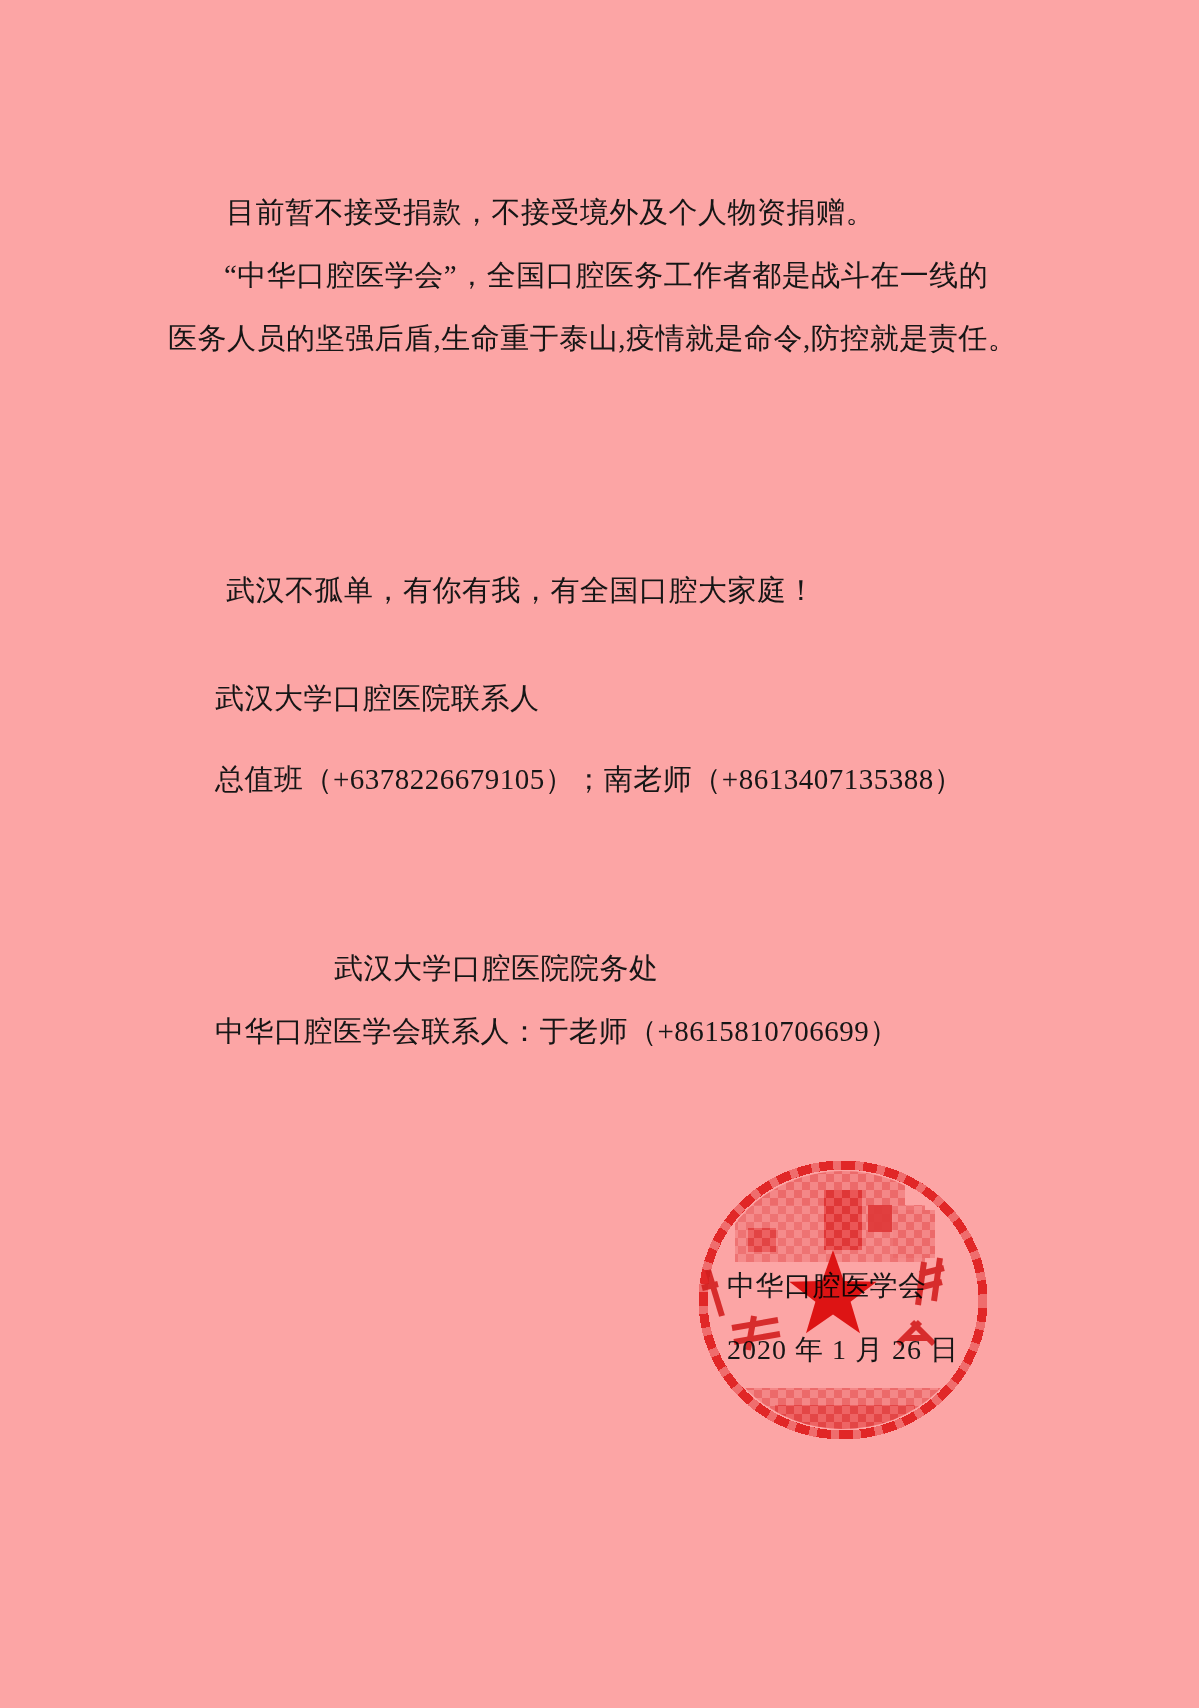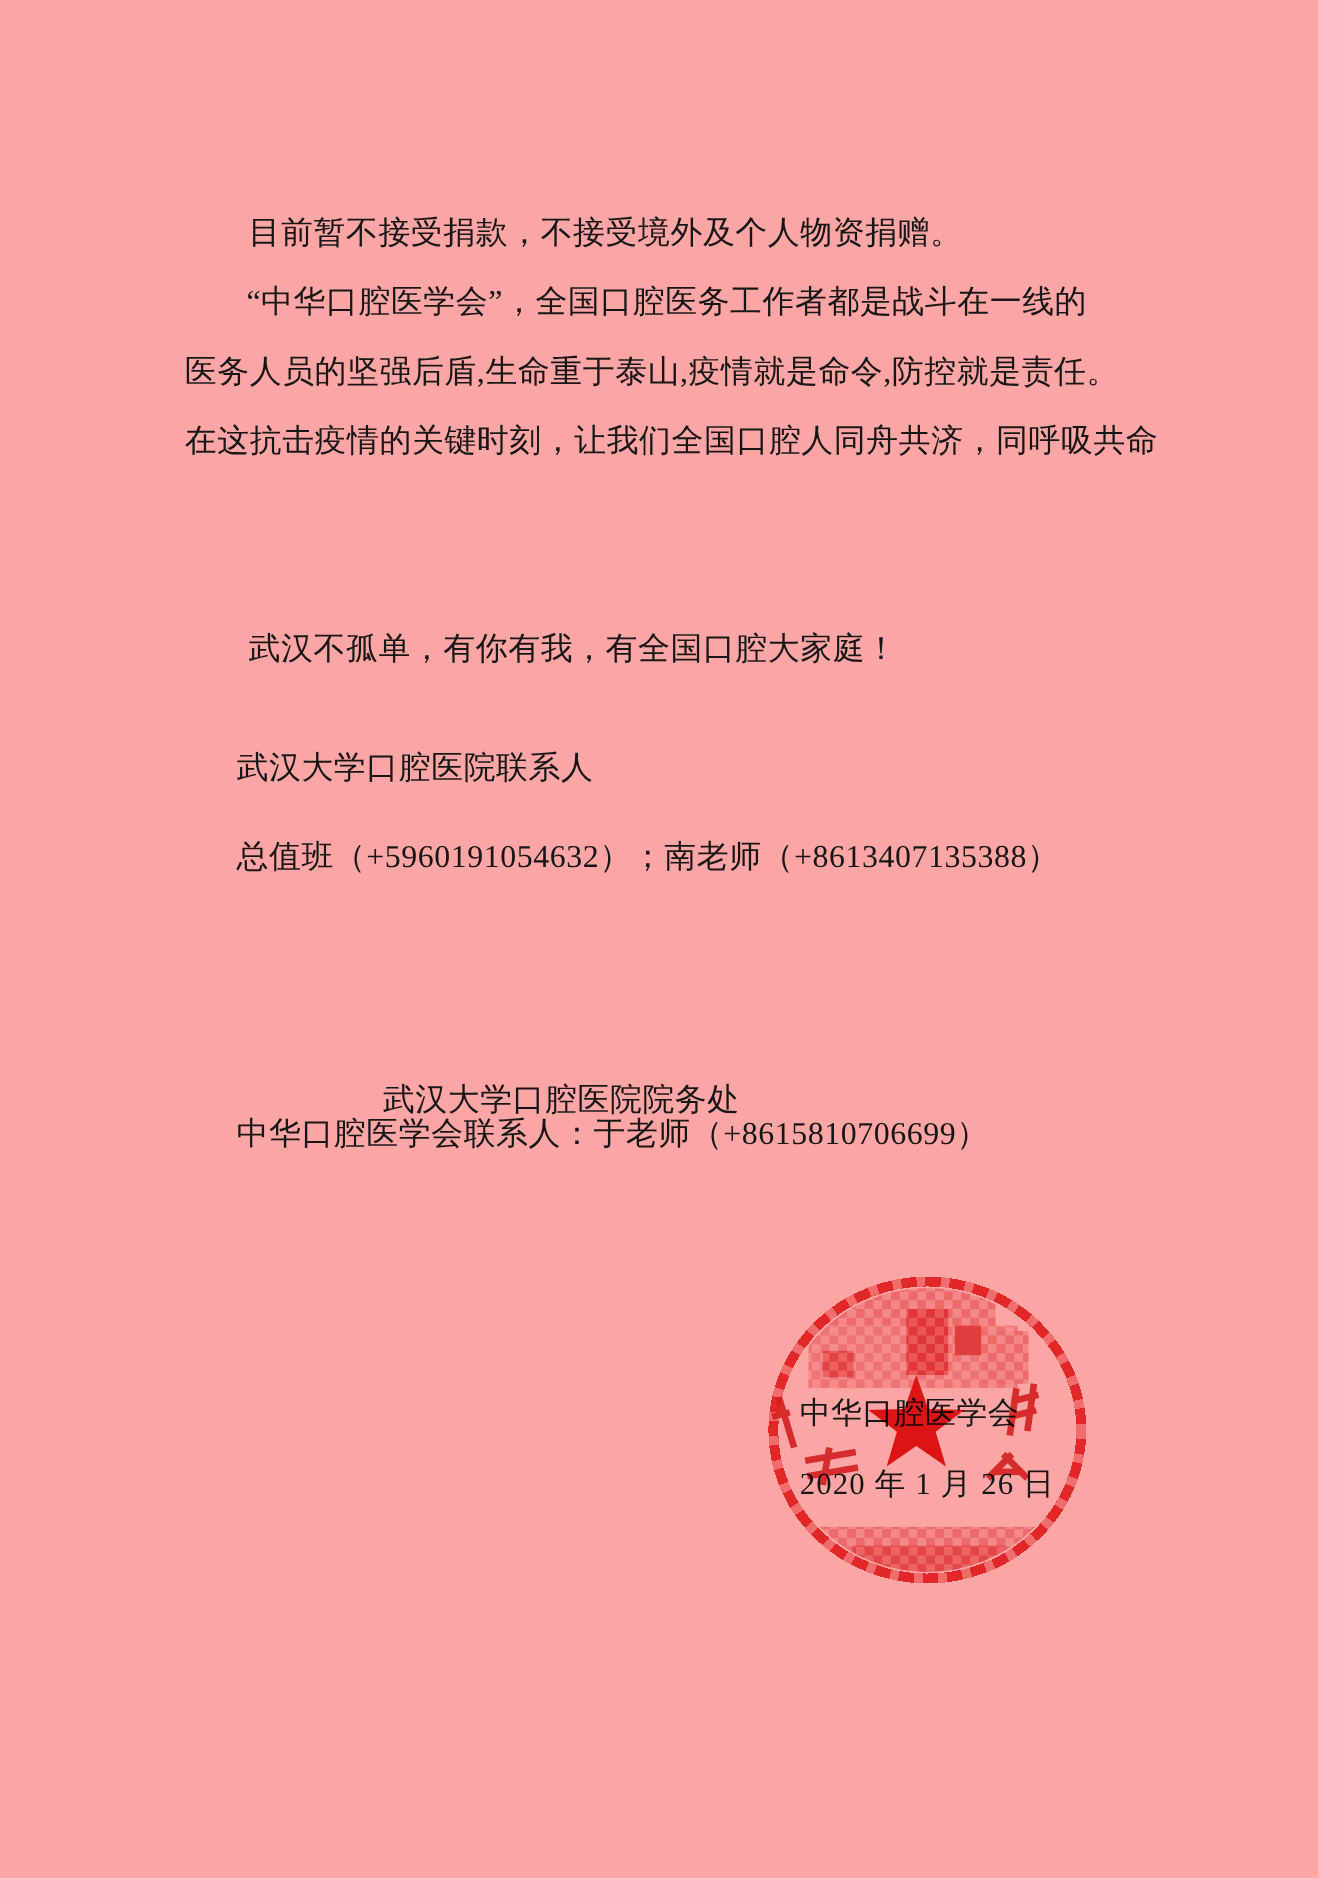--- a/index.html
+++ b/index.html
@@ -8,43 +8,42 @@
     overflow:hidden; font-family:Liberation Serif, serif;
     color:#161616;
   }
   .ln {
     position:absolute; left:168px; white-space:nowrap;
     font-size:29px; line-height:1; color:#161616;
     letter-spacing:0.5px;
   }
   .indent { left:226px; }
   .contact { left:215px; }
-  .addr2 { left:348px;margin-top:32px; }
+  .addr2 { left:334px; }
   .sig { left:727px; font-size:28px; z-index:1; }
   .date { letter-spacing:1px; }
   
   .seal {
     position:absolute; left:698px; top:1158px; width:292px; height:290px;
     z-index:3; mix-blend-mode:multiply; pointer-events:none;
   }
 </style>
 </head>
 <body>
 
 <div class="page">
 
   <div class="ln indent" style="top:198px">目前暂不接受捐款，不接受境外及个人物资捐赠。</div>
   <div class="ln" style="top:261px;left:224px">“中华口腔医学会”，全国口腔医务工作者都是战斗在一线的</div>
   <div class="ln" style="top:324px">医务人员的坚强后盾,生命重于泰山,疫情就是命令,防控就是责任。</div>
-  <div class="ln" style="top:387px">在这抗击疫情的关键时刻，让我们全国口腔人同舟共济，同呼吸共命</div>
 
   <div class="ln indent" style="top:576px">武汉不孤单，有你有我，有全国口腔大家庭！</div>
 
   <div class="ln contact" style="top:684px">武汉大学口腔医院联系人</div>
-  <div class="ln contact" style="top:765px">总值班（+5960191054632）；南老师（+8613407135388）</div>
+  <div class="ln contact" style="top:765px">总值班（+6378226679105）；南老师（+8613407135388）</div>
   <div class="ln addr2" style="top:954px">武汉大学口腔医院院务处</div>
   <div class="ln contact" style="top:1017px">中华口腔医学会联系人：于老师（+8615810706699）</div>
 
   <div class="ln sig" style="top:1272px">中华口腔医学会</div>
   <div class="ln sig date" style="top:1336px">2020 年 1 月 26 日</div>
 
   <svg class="seal" width="292" height="290" viewBox="0 0 292 290" xmlns="http://www.w3.org/2000/svg">
     <defs>
       <pattern id="mzL" width="16" height="16" patternUnits="userSpaceOnUse">
         <rect width="16" height="16" fill="#f7d0d0"></rect>

